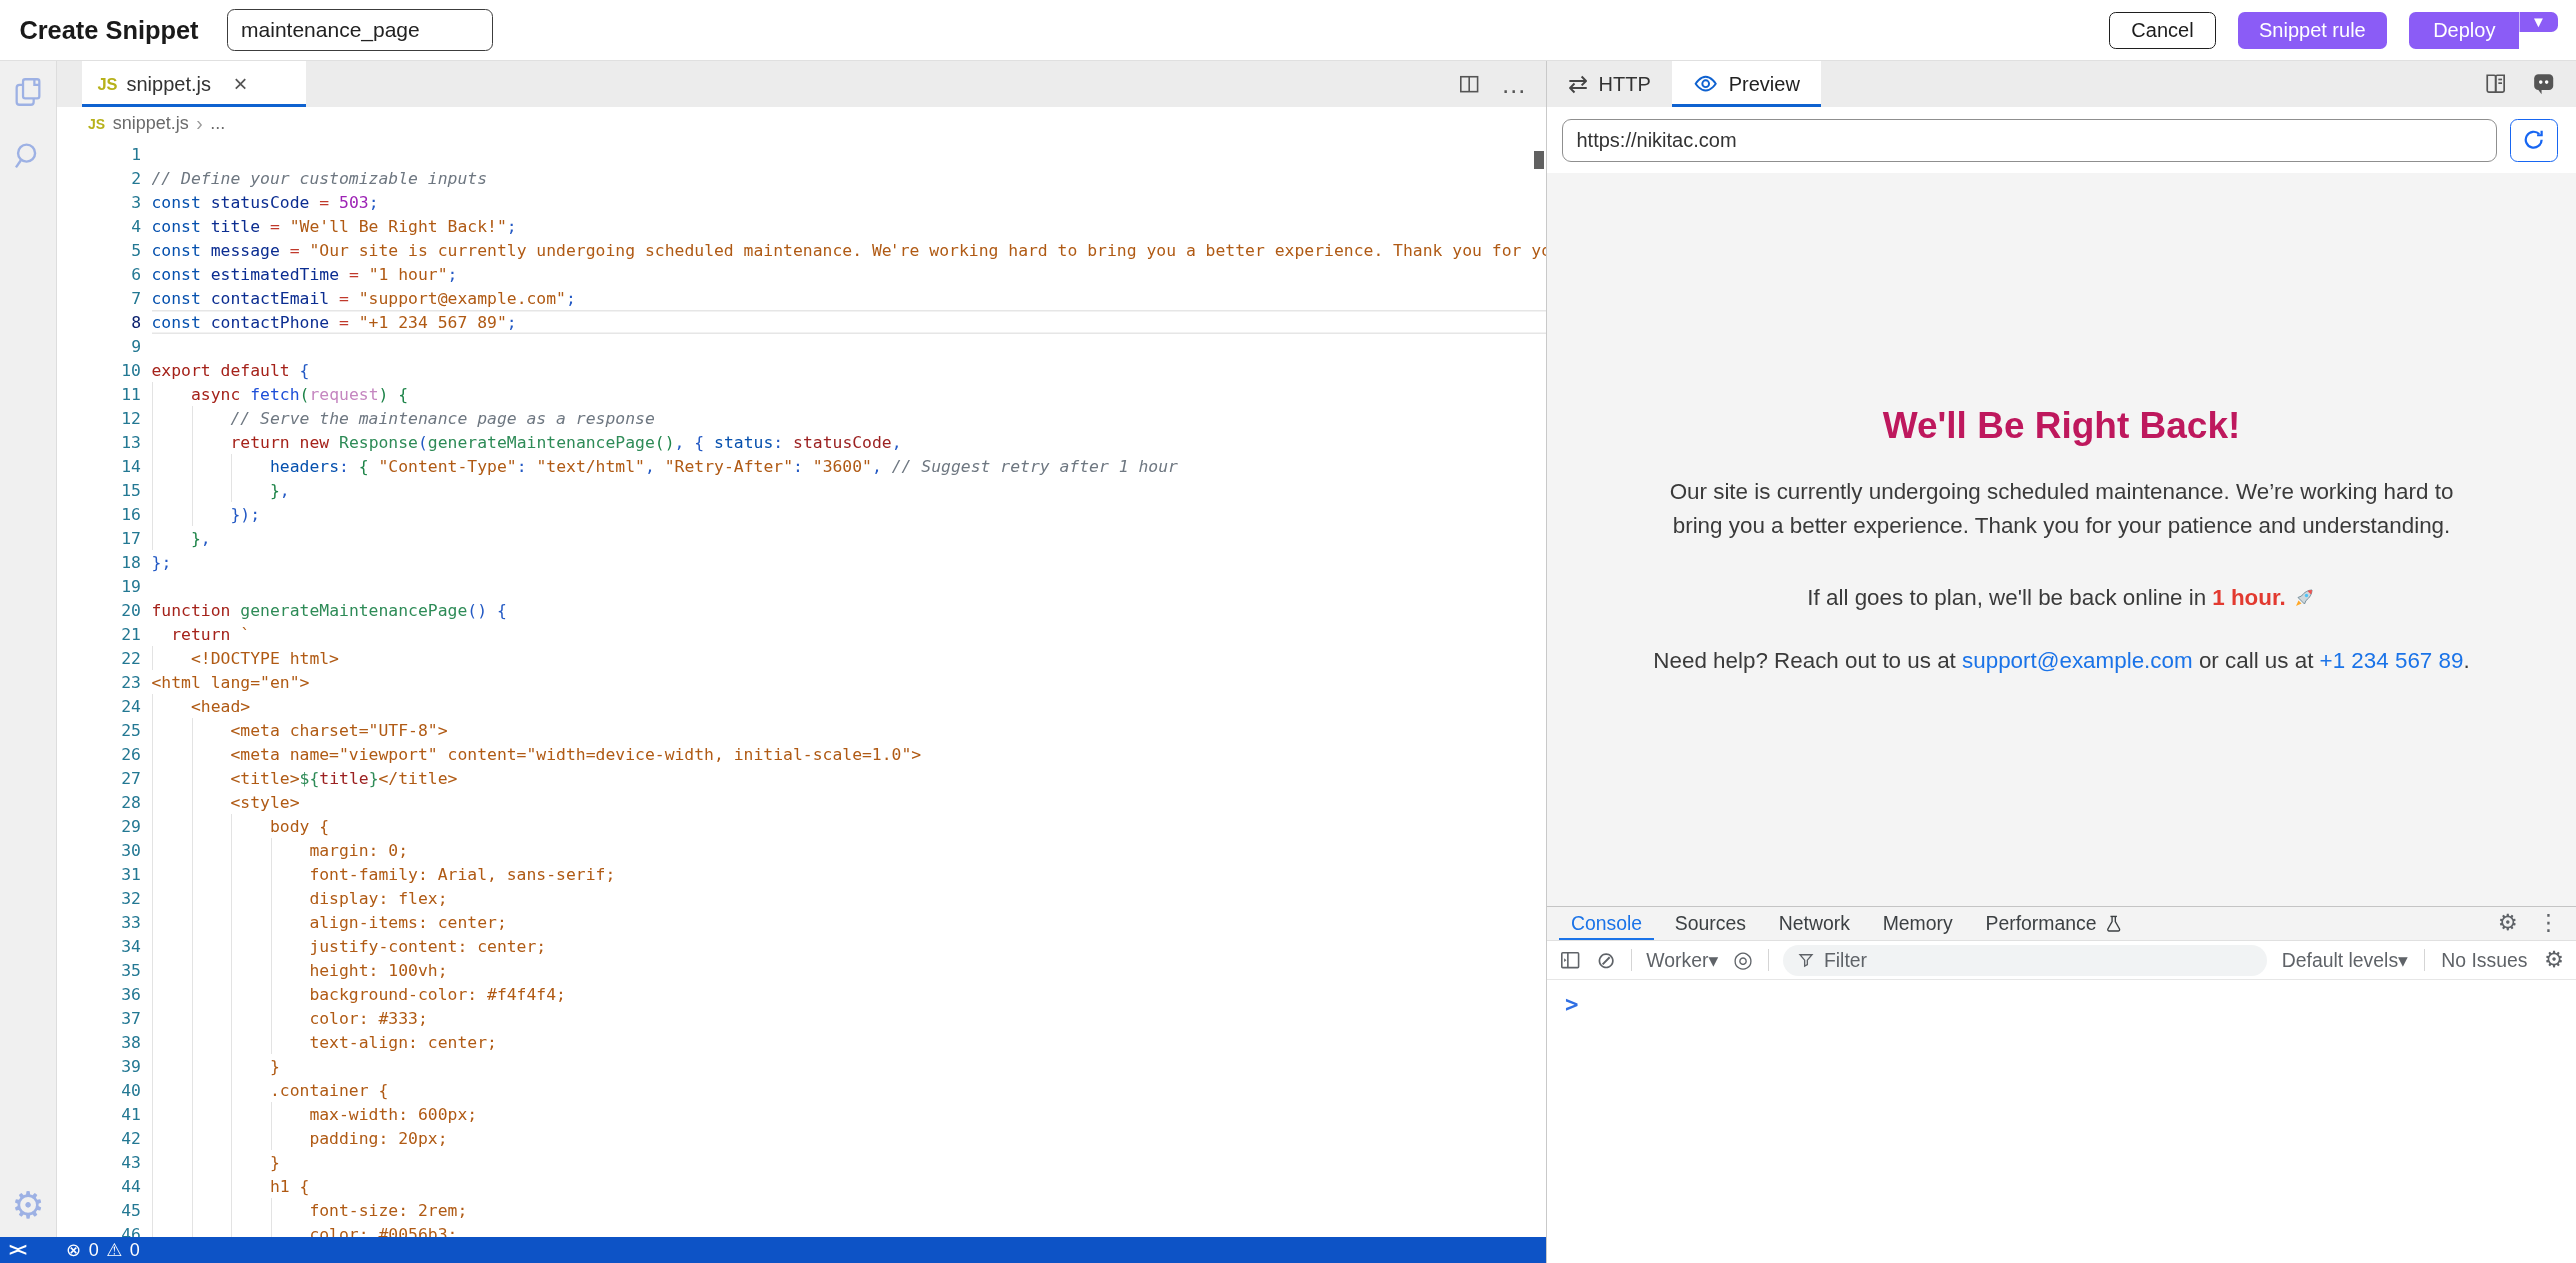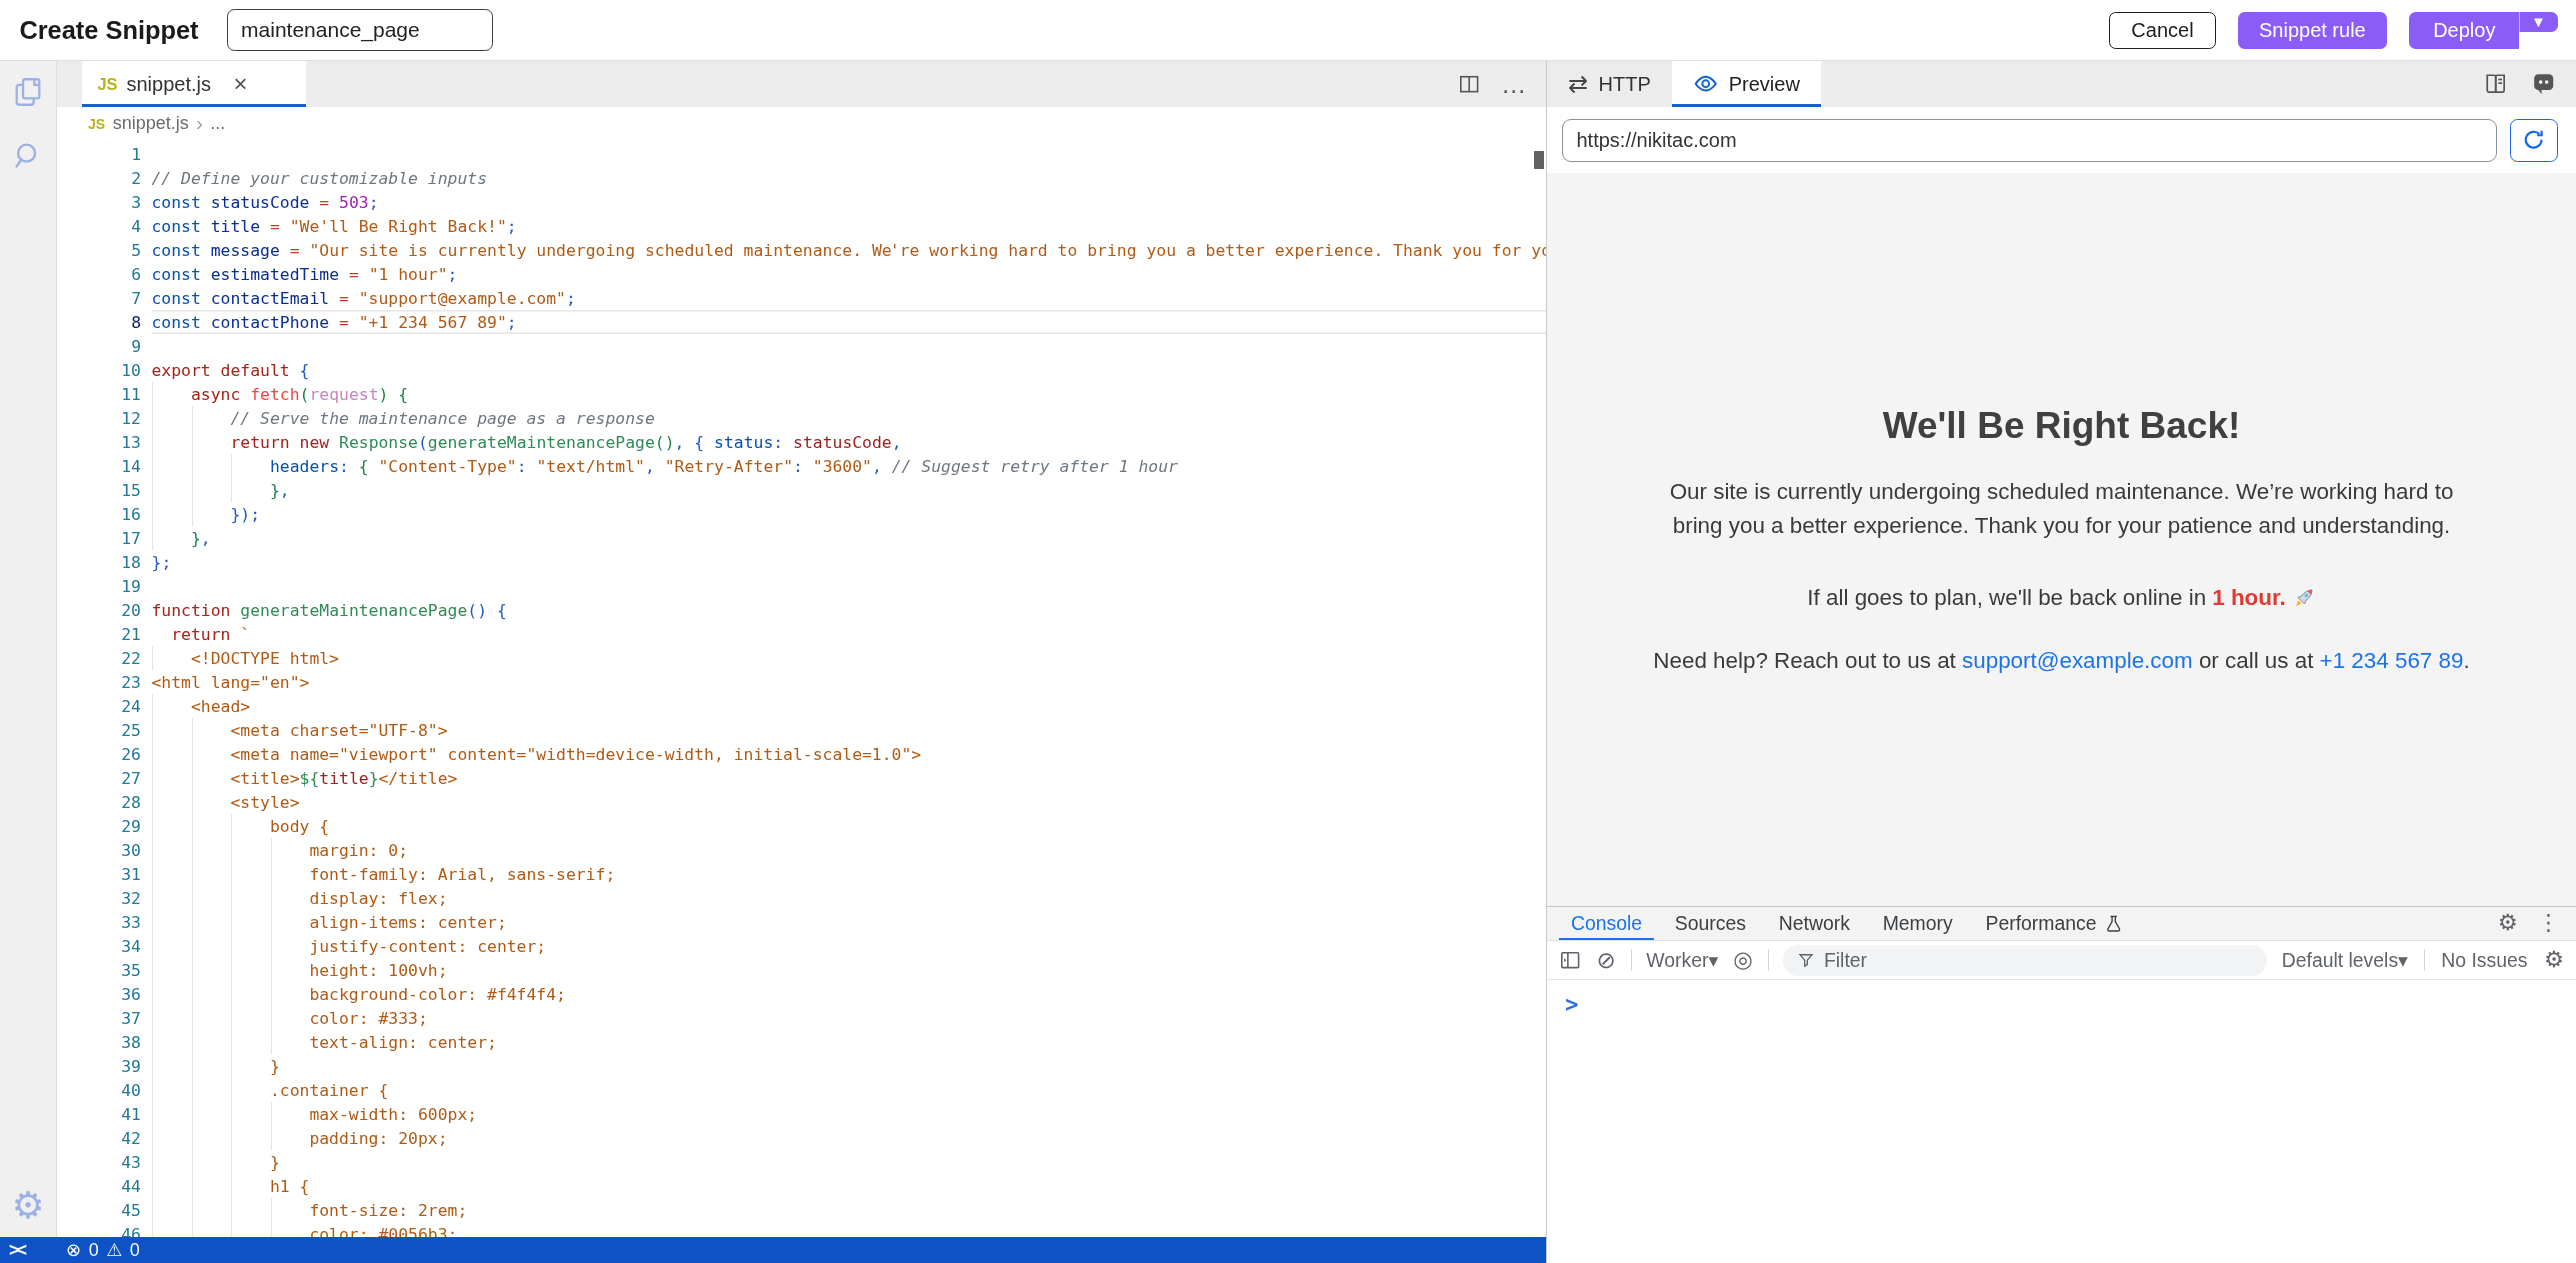--- a/index.html
+++ b/index.html
@@ -56,21 +56,21 @@
           font-family:"DejaVu Sans Mono", monospace; font-size:16.4px; padding-top:2.2px; }
   .cl { display:flex; height:24px; align-items:center; white-space:pre; }
   .ln { width:84px; flex:none; text-align:right; color:#237893; font-size:16.4px; }
   .ct { margin-left:10.5px; flex:1; position:relative; color:#24292f; height:100%; display:flex; align-items:center; overflow:hidden; }
   .guide { position:absolute; top:0; bottom:0; width:0.7px; background:#e3e3e3; }
   .cl.current .ct { box-shadow: inset 0 1.5px 0 #e6e6e6, inset 0 -1.5px 0 #e6e6e6; }
   .cl.current .ln { color:#0b216f; }
   .caret { display:inline-block; width:1.9px; height:20px; background:#1a1a1a; margin:0 -0.9px; }
   .tk-c{color:#6e7781;font-style:italic} .tk-k{color:#0550ae} .tk-r{color:#a5221a}
   .tk-v{color:#0b2d91} .tk-o{color:#c0392b} .tk-s{color:#b05a14} .tk-n{color:#9d23b5}
-  .tk-b{color:#2359c4} .tk-g{color:#1e8449} .tk-f{color:#2e8b57} .tk-m{color:#ef4444}
+  .tk-b{color:#2359c4} .tk-g{color:#1e8449} .tk-f{color:#2e8b57} .tk-m{color:#1d4ed8}
   .tk-a{color:#c586c0} .tk-u{color:#9c2121} .tk-i{color:#2e8b57} .tk-x{color:#24292f}
   .scroll-thumb { position:absolute; right:2.2px; top:10.5px; width:9.7px; height:18px; background:#616161; }
 
   
   .statusbar { height:26px; flex:none; background:#0d53c6; color:#fff; display:flex; align-items:center;
                font-size:18px; }
   .sb-remote { padding:0 12px 0 9px; font-weight:bold; letter-spacing:-3px; }
   .sb-diag { display:flex; align-items:center; gap:7.5px; margin-left:30px; }
   .sb-diag .glyph { font-size:18px; }
   .sb-spacer { flex:1; }
@@ -87,21 +87,21 @@
   .ptab-icons { margin-left:auto; display:flex; align-items:center; gap:22.4px; padding-right:19.4px; color:#555; }
 
   .urlrow { height:66px; flex:none; background:#fff; display:flex; align-items:center; padding:0 18px 0 15px; gap:13.5px; }
   .url-input { flex:1; height:43px; border:1.1px solid #8f8f8f; border-radius:9px; font-size:20px; color:#333;
                padding:0 13.5px; font-family:"Liberation Sans",sans-serif; }
   .refresh-btn { width:48px; height:43px; border:1.5px solid #1766f2; border-radius:7.5px; background:#fff;
                  display:flex; align-items:center; justify-content:center; }
 
   .viewport { flex:1; min-height:0; background:#f4f4f4; display:flex; flex-direction:column; align-items:center;
               justify-content:center; text-align:center; color:#3a3a3a; padding:0 45px; }
-  .pv-h1 { font-size:37px; font-weight:bold; color:#404040; }
+  .pv-h1 { font-size:37px; font-weight:bold; color:#be185d; }
   .pv-msg { font-size:22.4px; line-height:34px; max-width:815px; margin-top:28px; }
   .pv-eta { font-size:22.4px; margin-top:42px; display:flex; align-items:center; gap:6px; }
   .pv-eta b { color:#e23a30; }
   .pv-help { font-size:22.4px; margin-top:37px; }
   .pv-link { color:#1a73e8; text-decoration:none; }
 
   
   .devtools { height:357px; flex:none; border-top:0.7px solid #c4c4c4; display:flex; flex-direction:column; background:#fff; }
   .dt-tabs { height:34px; flex:none; background:#f3f3f3; display:flex; align-items:stretch; padding-left:7.5px;
              font-size:19.4px; color:#3c4043; border-bottom:0.7px solid #e0e0e0; }

